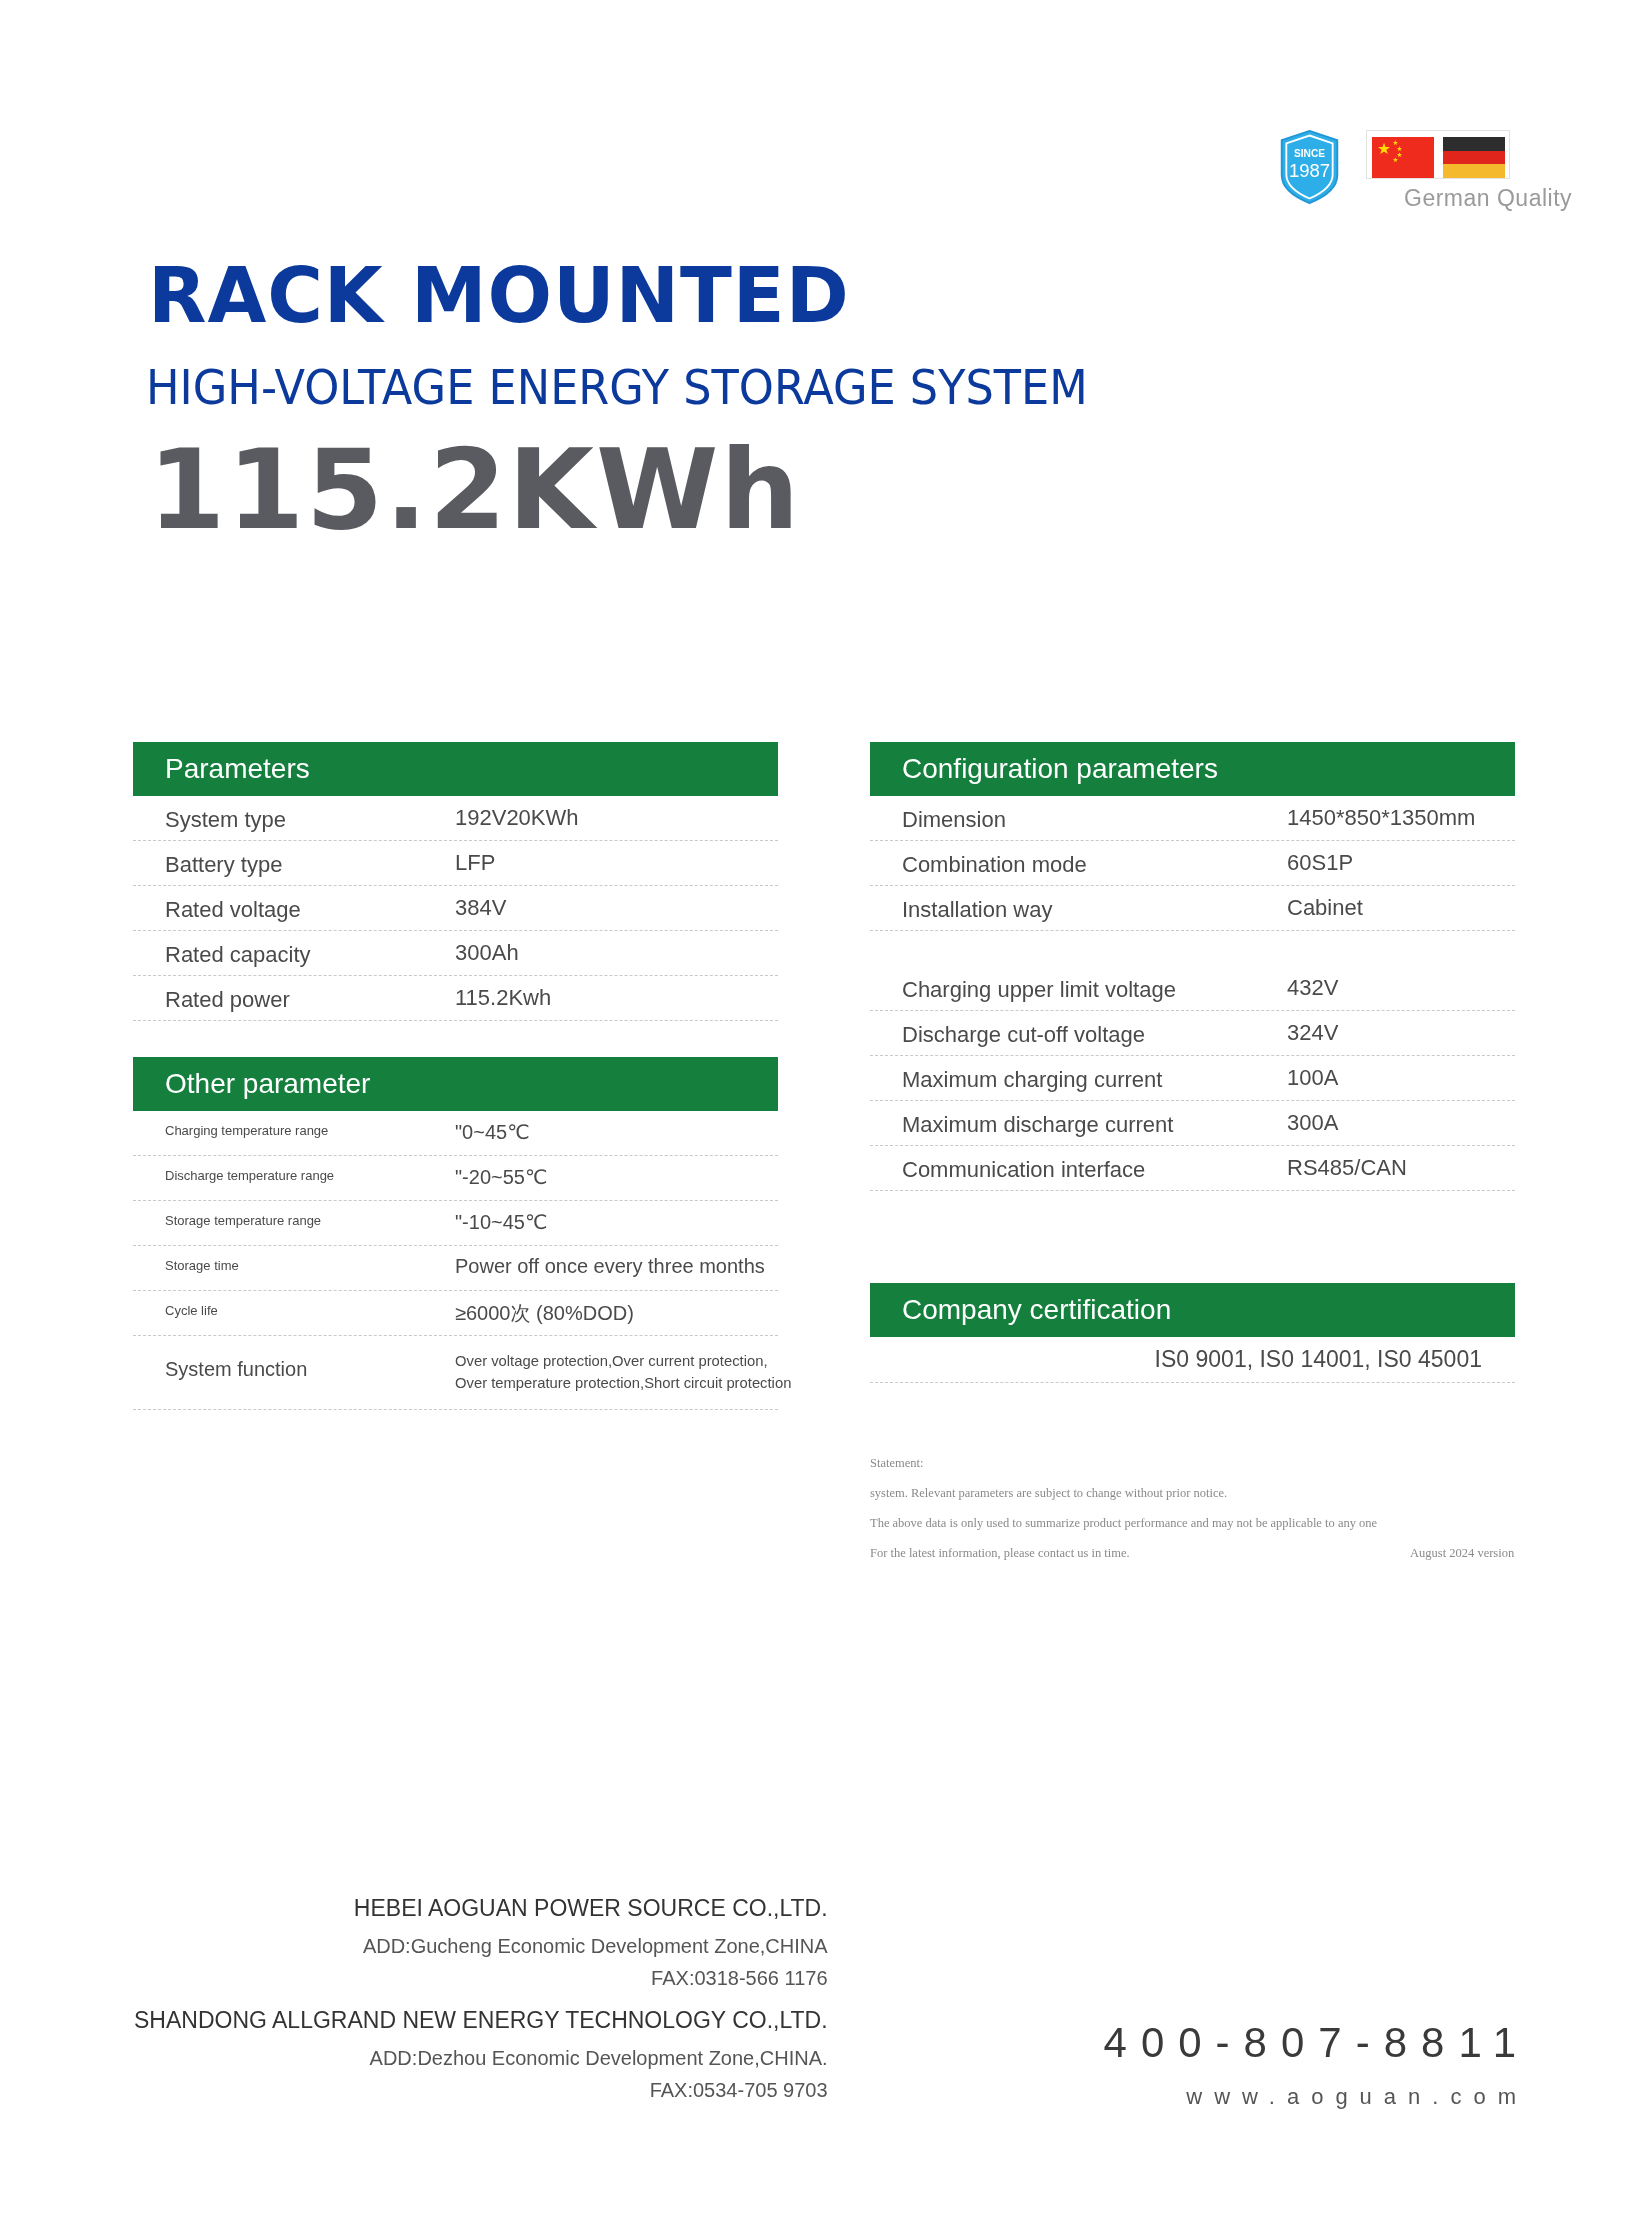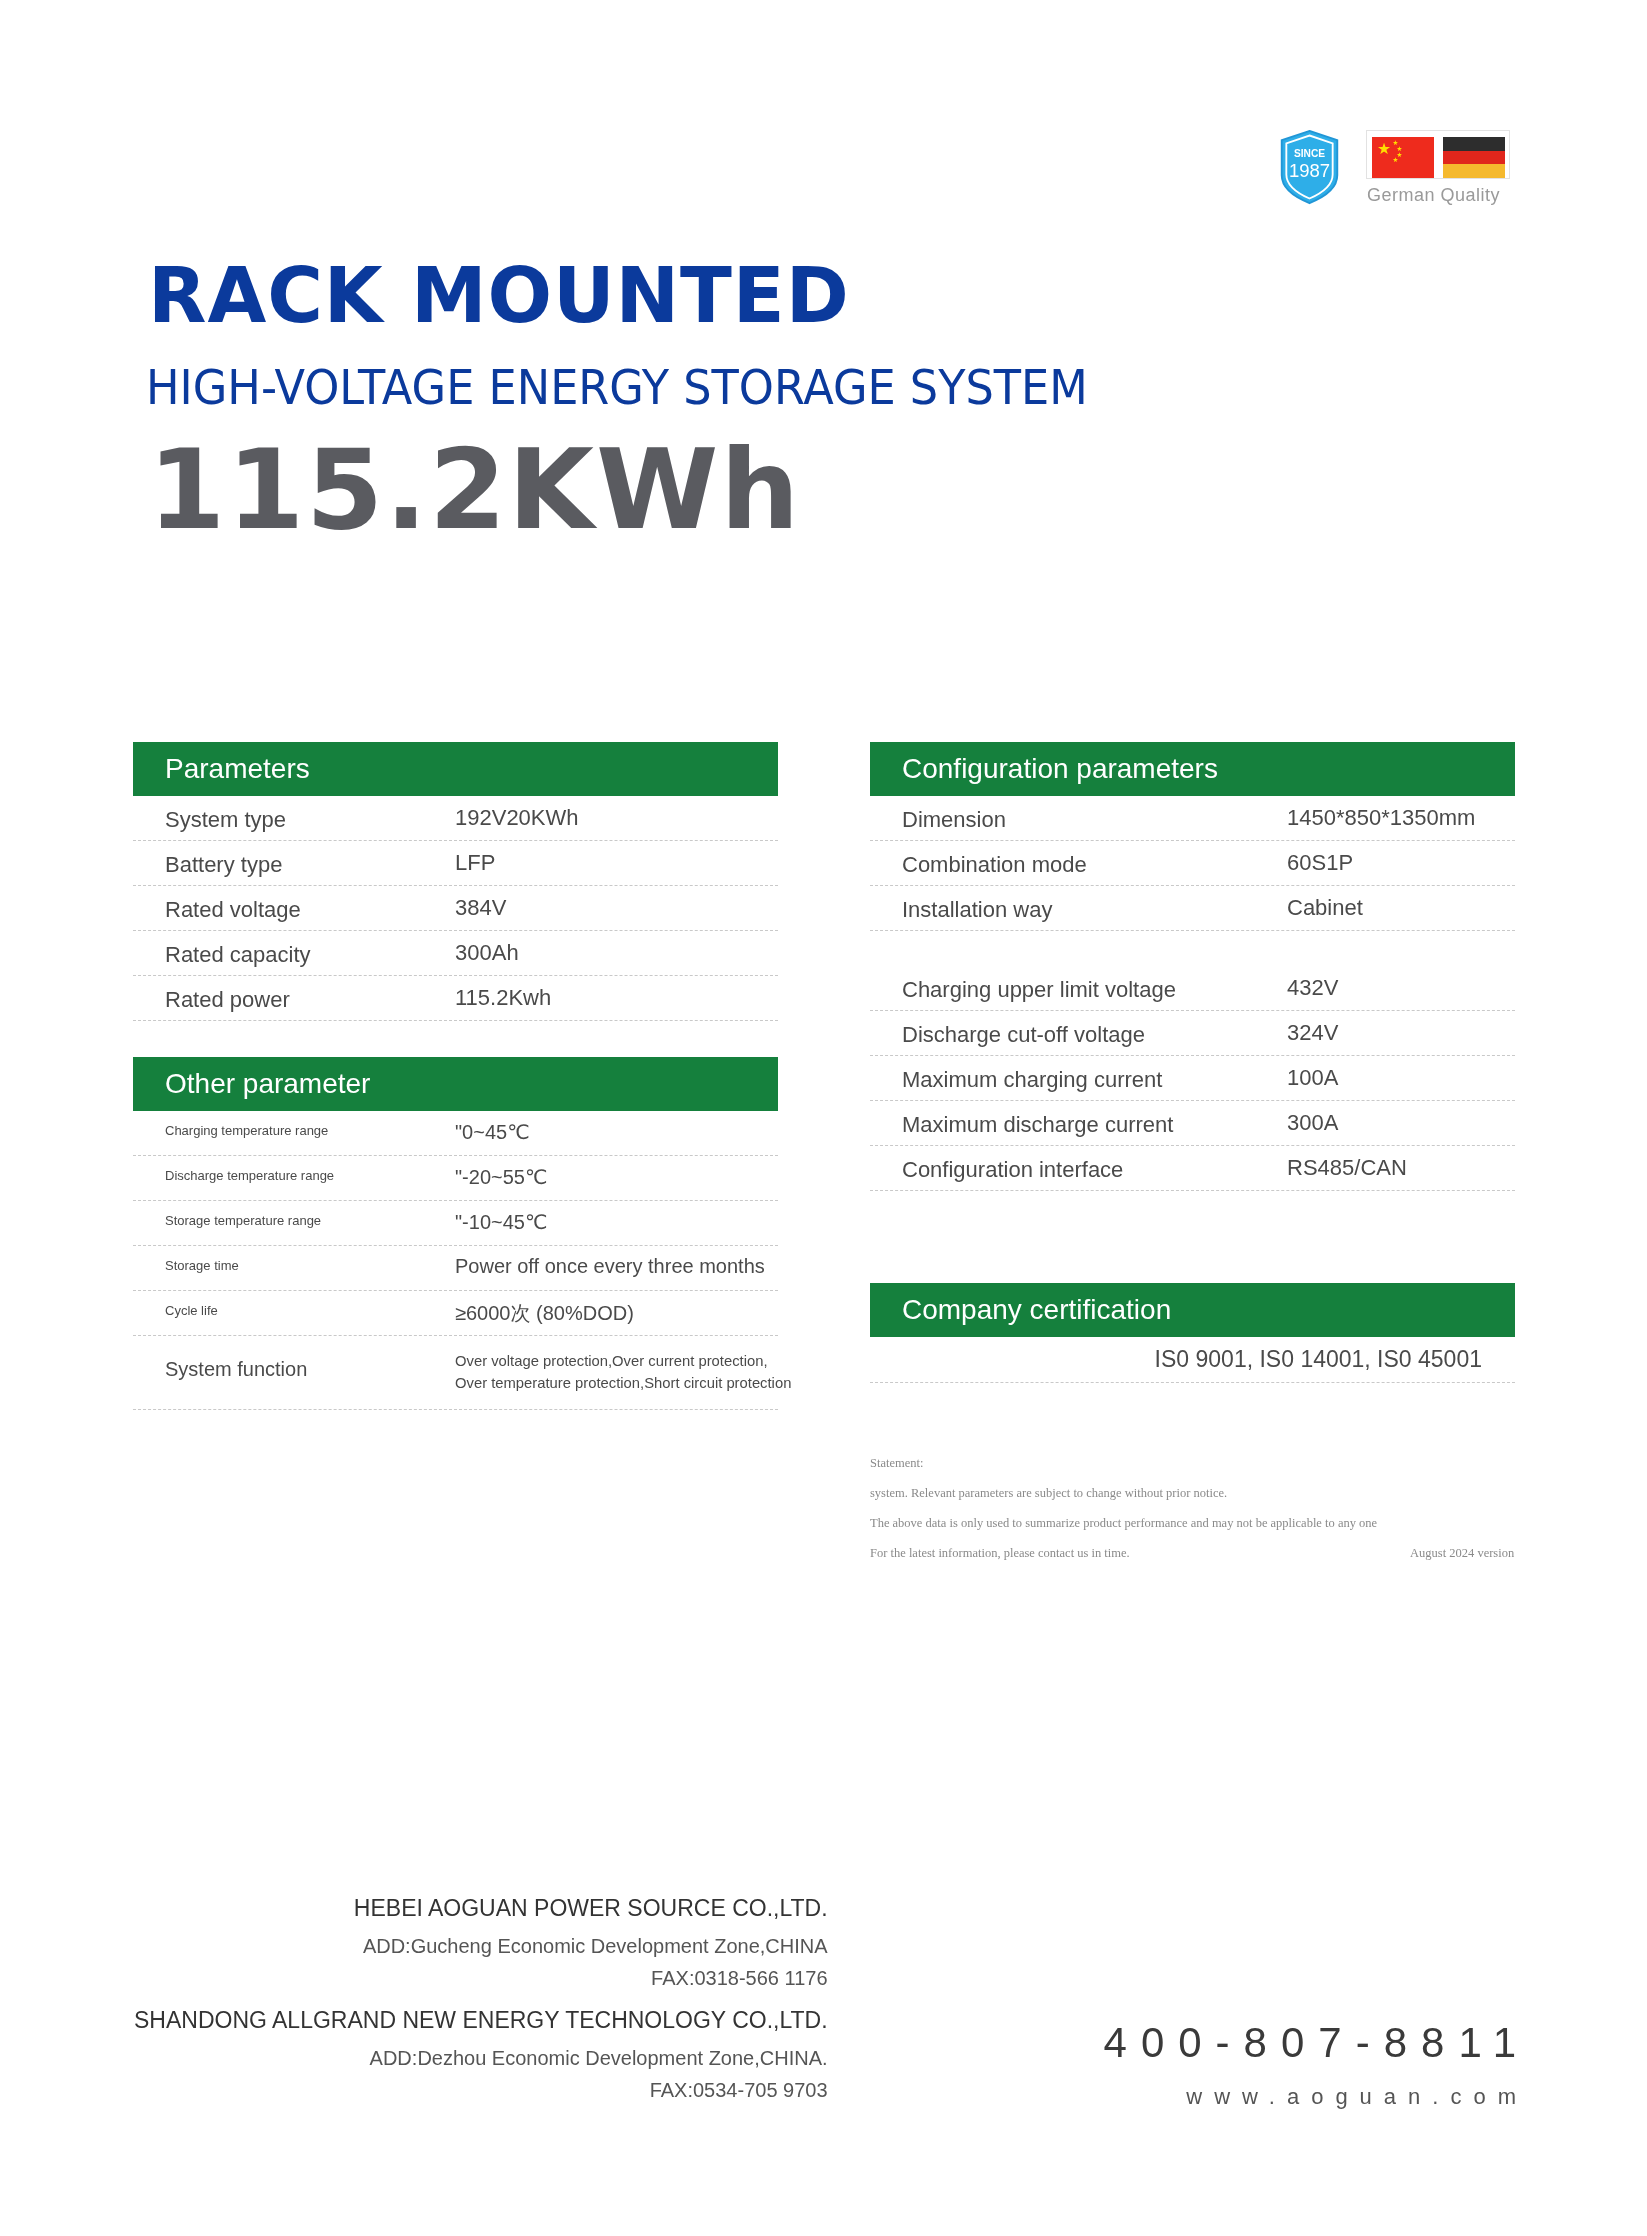--- a/index.html
+++ b/index.html
@@ -8,21 +8,21 @@
 
   
   .since-badge { position: absolute; left: 1278px; top: 129px; width: 63px; height: 76px; }
   .since-badge svg { width: 100%; height: 100%; display: block; }
   .flags-box { position: absolute; left: 1366px; top: 130px; width: 144px; height: 49px; border: 0.9px solid #e2e2e2; background: #fff; }
   .flag { position: absolute; top: 5.5px; width: 62px; height: 41px; }
   .flag-cn { left: 4.6px; background: #ee2b1d; }
   .flag-de { left: 76px; background: linear-gradient(#2d2d2d 0 33.3%, #e0261c 33.3% 66.6%, #f5b92e 66.6% 100%); }
   .flag-cn .star-big { position: absolute; left: 5.5px; top: 4.6px; color: #ffde00; font-size: 15.7px; line-height: 1; }
   .flag-cn .star-small { position: absolute; color: #ffde00; font-size: 6.5px; line-height: 1; }
-  .german-quality { position: absolute; left: 1367px; top: 185px; font-size: 18px; color: #9a9a9a; letter-spacing: 0.5px; font-family: "Liberation Sans", sans-serif; }
+  .german-quality { position: absolute; left: 1404px; top: 185px; font-size: 23px; color: #9a9a9a; letter-spacing: 0.5px; font-family: "Liberation Sans", sans-serif; }
 
   
   .title-main { position: absolute; left: 148px; top: 258px; font-size: 76px; font-weight: 700; color: #0b3a9c; letter-spacing: 0.9px; font-family: "DejaVu Sans", sans-serif; line-height: 1; }
   .title-sub { position: absolute; left: 146px; top: 363px; font-size: 48px; font-weight: 400; color: #0b3a9c; letter-spacing: 0px; font-family: "DejaVu Sans", sans-serif; line-height: 1; transform: scaleX(0.93); transform-origin: left; }
   .title-capacity { position: absolute; left: 148px; top: 434px; font-size: 111px; font-weight: 700; color: #5a5b60; letter-spacing: 1.8px; font-family: "DejaVu Sans", sans-serif; line-height: 1; }
 
   
   .section { position: absolute; }
   .section-left { left: 133px; width: 645px; }
   .section-right { left: 870px; width: 645px; }
@@ -164,21 +164,21 @@
     </div>
   <div class="row">
       <span class="label">Maximum charging current</span>
       <span class="value">100A</span>
     </div>
   <div class="row">
       <span class="label">Maximum discharge current</span>
       <span class="value">300A</span>
     </div>
   <div class="row">
-      <span class="label">Configuration interface</span>
+      <span class="label">Communication interface</span>
       <span class="value">RS485/CAN</span>
     </div>
 </div>
 
 <div class="section section-right" style="top:1283px;">
   <div class="section-header">Company certification</div>
   <div class="row cert">
     <span class="value-right">IS0 9001, IS0 14001, IS0 45001</span>
   </div>
 </div>

